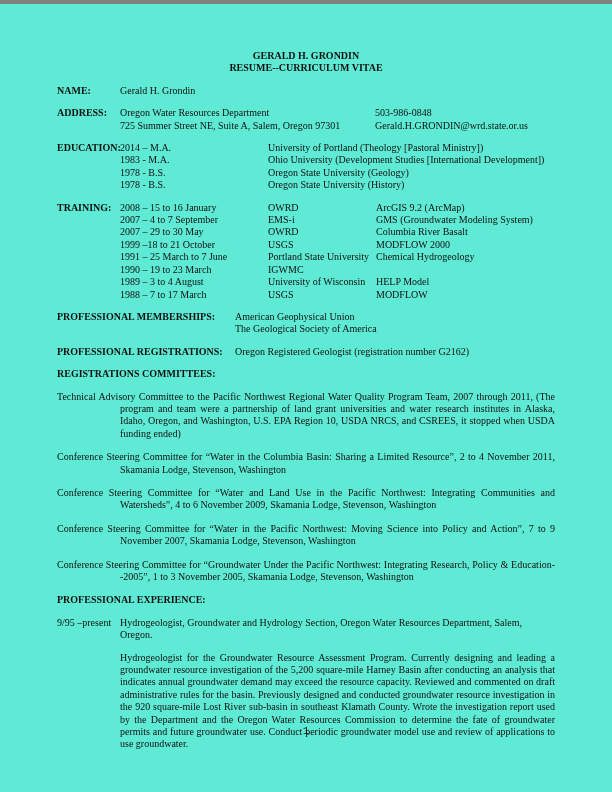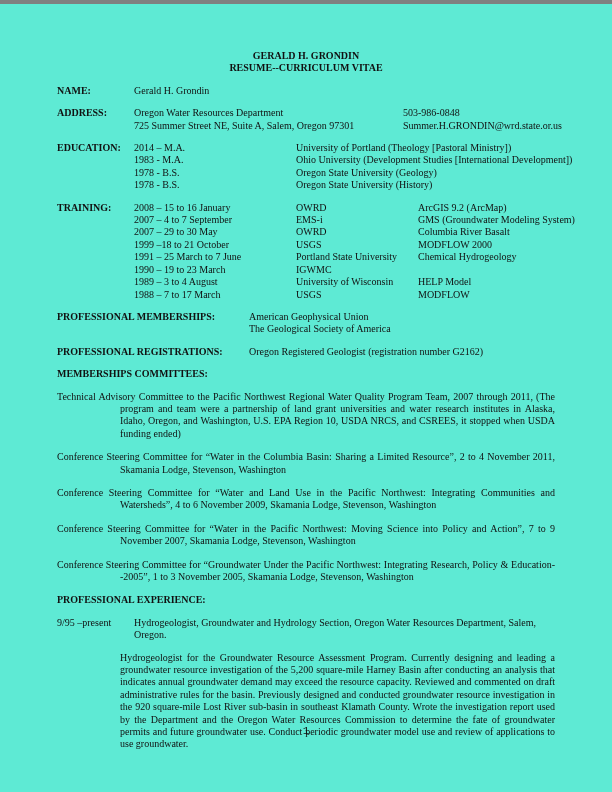--- a/index.html
+++ b/index.html
@@ -12,21 +12,21 @@
     box-sizing: border-box;
     padding: 46px 57px 0 57px;
     font-family: "Liberation Serif", "DejaVu Serif", serif;
     font-size: 10px;
     line-height: 12.4px;
     color: #111111;
     overflow: hidden;
   }
   .doc-title { text-align: center; font-weight: bold; margin-bottom: 10px; }
   .block { margin-bottom: 10px; }
-  .grid { display: grid; gap: 14px; }
+  .grid { display: grid; }
   .grid-name     { grid-template-columns: 63px 1fr; }
   .grid-address  { grid-template-columns: 63px 255px 1fr; }
   .grid-edu      { grid-template-columns: 63px 148px 1fr; }
   .grid-training { grid-template-columns: 63px 148px 108px 1fr; }
   .grid-widelbl  { grid-template-columns: 178px 1fr; }
   .grid-exp      { grid-template-columns: 63px 1fr; }
   .lbl { font-weight: bold; white-space: nowrap; }
   .cell { white-space: nowrap; }
   .committee-para {
     margin: 0 0 11px 0;
@@ -65,21 +65,21 @@
 
   <div class="block">
     <div class="grid grid-address">
       <div class="lbl">ADDRESS:</div>
       <div class="cell">Oregon Water Resources Department</div>
       <div class="cell">503-986-0848</div>
     </div>
     <div class="grid grid-address">
       <div></div>
       <div class="cell">725 Summer Street NE, Suite A, Salem, Oregon 97301</div>
-      <div class="cell">Summer.H.GRONDIN@wrd.state.or.us</div>
+      <div class="cell">Gerald.H.GRONDIN@wrd.state.or.us</div>
     </div>
   </div>
 
   <div class="block">
     <div class="grid grid-edu">
       <div class="lbl">EDUCATION:</div>
       <div class="cell">2014 – M.A.</div>
       <div class="cell">University of Portland (Theology [Pastoral Ministry])</div>
     </div>
     <div class="grid grid-edu">
@@ -158,21 +158,21 @@
       <div></div>
       <div class="cell">The Geological Society of America</div>
     </div>
   </div>
 
   <div class="block grid grid-widelbl">
     <div class="lbl">PROFESSIONAL REGISTRATIONS:</div>
     <div class="cell">Oregon Registered Geologist (registration number G2162)</div>
   </div>
 
-  <div class="block lbl">MEMBERSHIPS COMMITTEES:</div>
+  <div class="block lbl">REGISTRATIONS COMMITTEES:</div>
   <p class="committee-para">Technical Advisory Committee to the Pacific Northwest Regional Water Quality Program Team, 2007 through 2011, (The program and team were a partnership of land grant universities and water research institutes in Alaska, Idaho, Oregon, and Washington, U.S. EPA Region 10, USDA NRCS, and CSREES, it stopped when USDA funding ended)</p>
   <p class="committee-para">Conference Steering Committee for “Water in the Columbia Basin:  Sharing a Limited Resource”, 2 to 4 November 2011, Skamania Lodge, Stevenson, Washington</p>
   <p class="committee-para">Conference Steering Committee for “Water and Land Use in the Pacific Northwest:  Integrating Communities and Watersheds”, 4 to 6 November 2009, Skamania Lodge, Stevenson, Washington</p>
   <p class="committee-para">Conference Steering Committee for “Water in the Pacific Northwest:  Moving Science into Policy and Action”, 7 to 9 November 2007, Skamania Lodge, Stevenson, Washington</p>
   <p class="committee-para">Conference Steering Committee for “Groundwater Under the Pacific Northwest:  Integrating Research, Policy &amp; Education--2005”, 1 to 3 November 2005, Skamania Lodge, Stevenson, Washington</p>
 
   <div class="block lbl">PROFESSIONAL EXPERIENCE:</div>
   <div class="block grid grid-exp">
     <div class="cell">9/95 –present</div>
     <div>Hydrogeologist, Groundwater and Hydrology Section, Oregon Water Resources Department, Salem, Oregon.</div>

